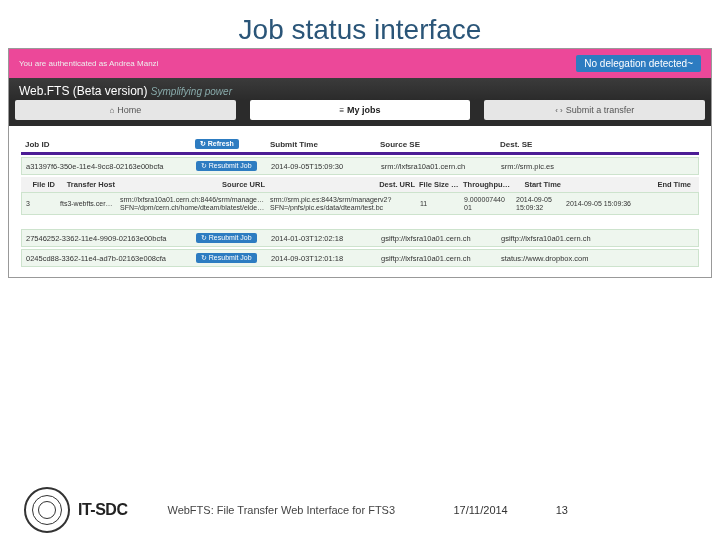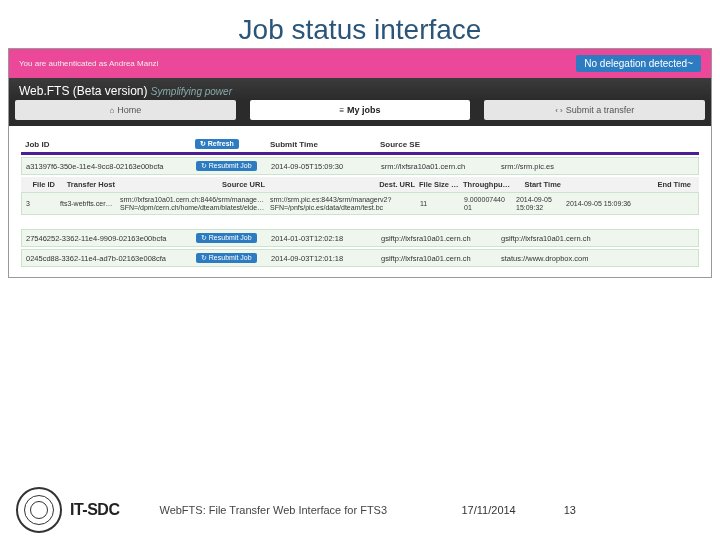--- a/index.html
+++ b/index.html
@@ -116,21 +116,21 @@
   .cell { overflow: hidden; text-overflow: ellipsis; white-space: nowrap; padding-right: 4px; }
   .group2 { margin-top: 14px; }
   .footer {
     position: absolute;
     bottom: 0;
     left: 0;
     width: 592px;
     height: 60px;
     display: flex;
     align-items: center;
-    padding: 0 16px;
+    padding: 0 24px;
     font-size: 12px;
     color: #333;
   }
   .footer-logo {
     width: 46px; height: 46px;
     border: 2px solid #333;
     border-radius: 50%;
     position: relative;
     margin-right: 8px;
     flex-shrink: 0;
@@ -177,20 +177,21 @@
     </div>
   </div>
 
   <div class="body">
 
     <div class="job-head">
       <div class="cell">Job ID</div>
       <div class="cell"><span class="btn">↻ Refresh</span></div>
       <div class="cell">Submit Time</div>
       <div class="cell">Source SE</div>
+      <div class="cell">Dest. SE</div>
     </div>
 
     <div class="job-row">
       <div class="cell">a31397f6-350e-11e4-9cc8-02163e00bcfa</div>
       <div class="cell"><span class="btn">↻ Resubmit Job</span></div>
       <div class="cell">2014-09-05T15:09:30</div>
       <div class="cell">srm://lxfsra10a01.cern.ch</div>
       <div class="cell">srm://srm.pic.es</div>
     </div>
 

